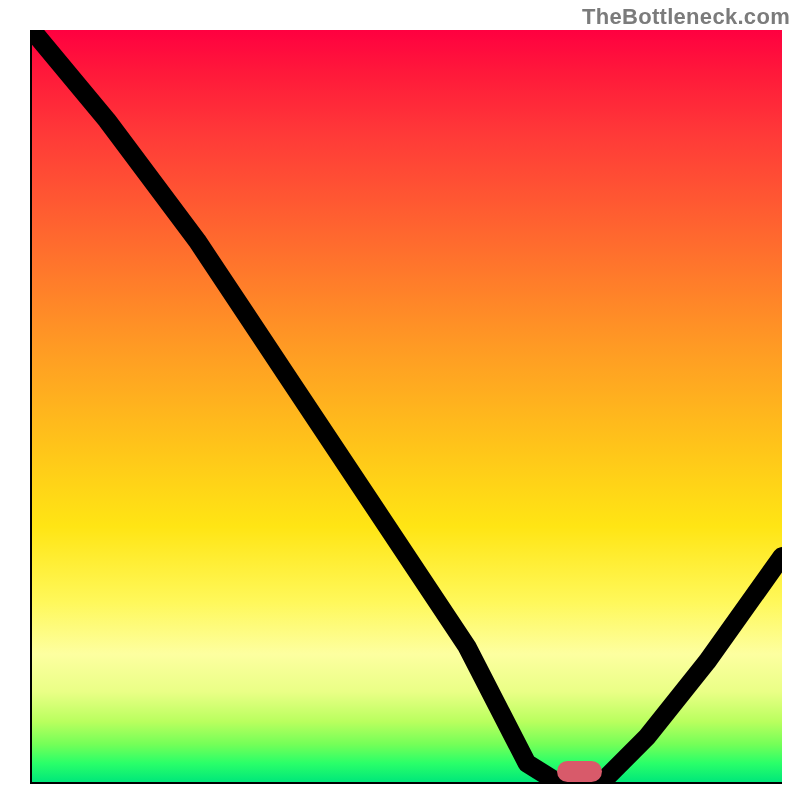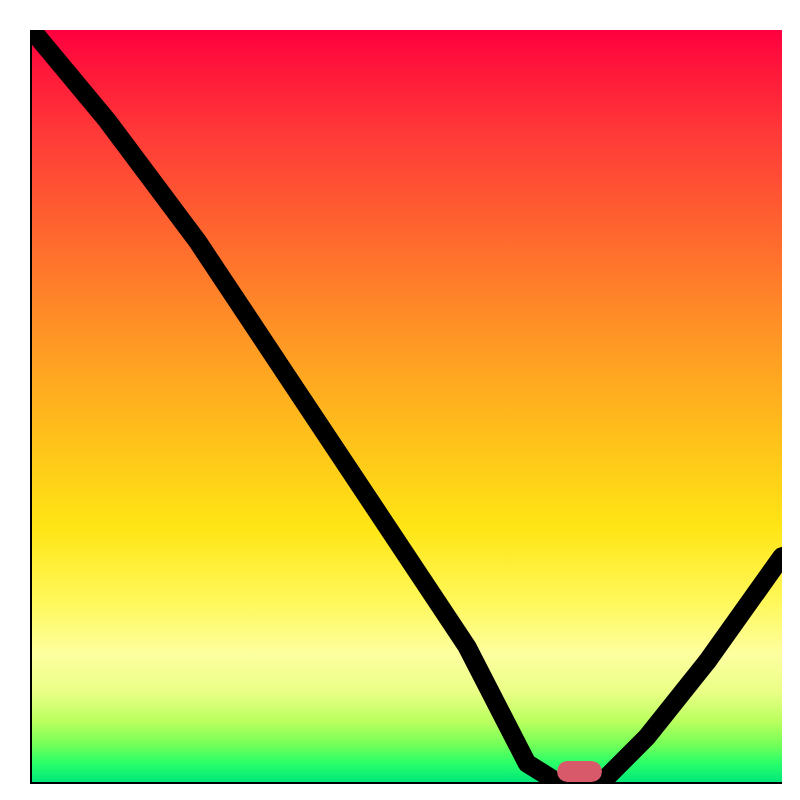--- a/index.html
+++ b/index.html
@@ -77,20 +77,21 @@
   .marker {
     fill: #d85a6a;
     stroke: none;
   }
 </style>
 </head>
 <body>
 
 <div class="chart-wrap">
 
+  <div class="watermark">TheBottleneck.com</div>
 
   <div class="plot-area">
     <div class="bg-gradient"></div>
 
     <svg class="curve-svg" viewBox="0 0 100 100" preserveAspectRatio="none">
       <path class="curve-path" d="M0.00,0.00 L10.00,12.00 L22.00,28.00 L34.00,46.00 L46.00,64.00 L58.00,82.00 L66.00,97.50 L70.00,100.00 L72.00,100.00 L76.00,100.00 L82.00,94.00 L90.00,84.00 L100.00,70.00"></path>
       <rect class="marker" rx="1.4" ry="1.4" width="6.00" height="2.80" y="97.20" fill="#d85a6a" x="70.00"></rect>
     </svg>
   </div>
 

